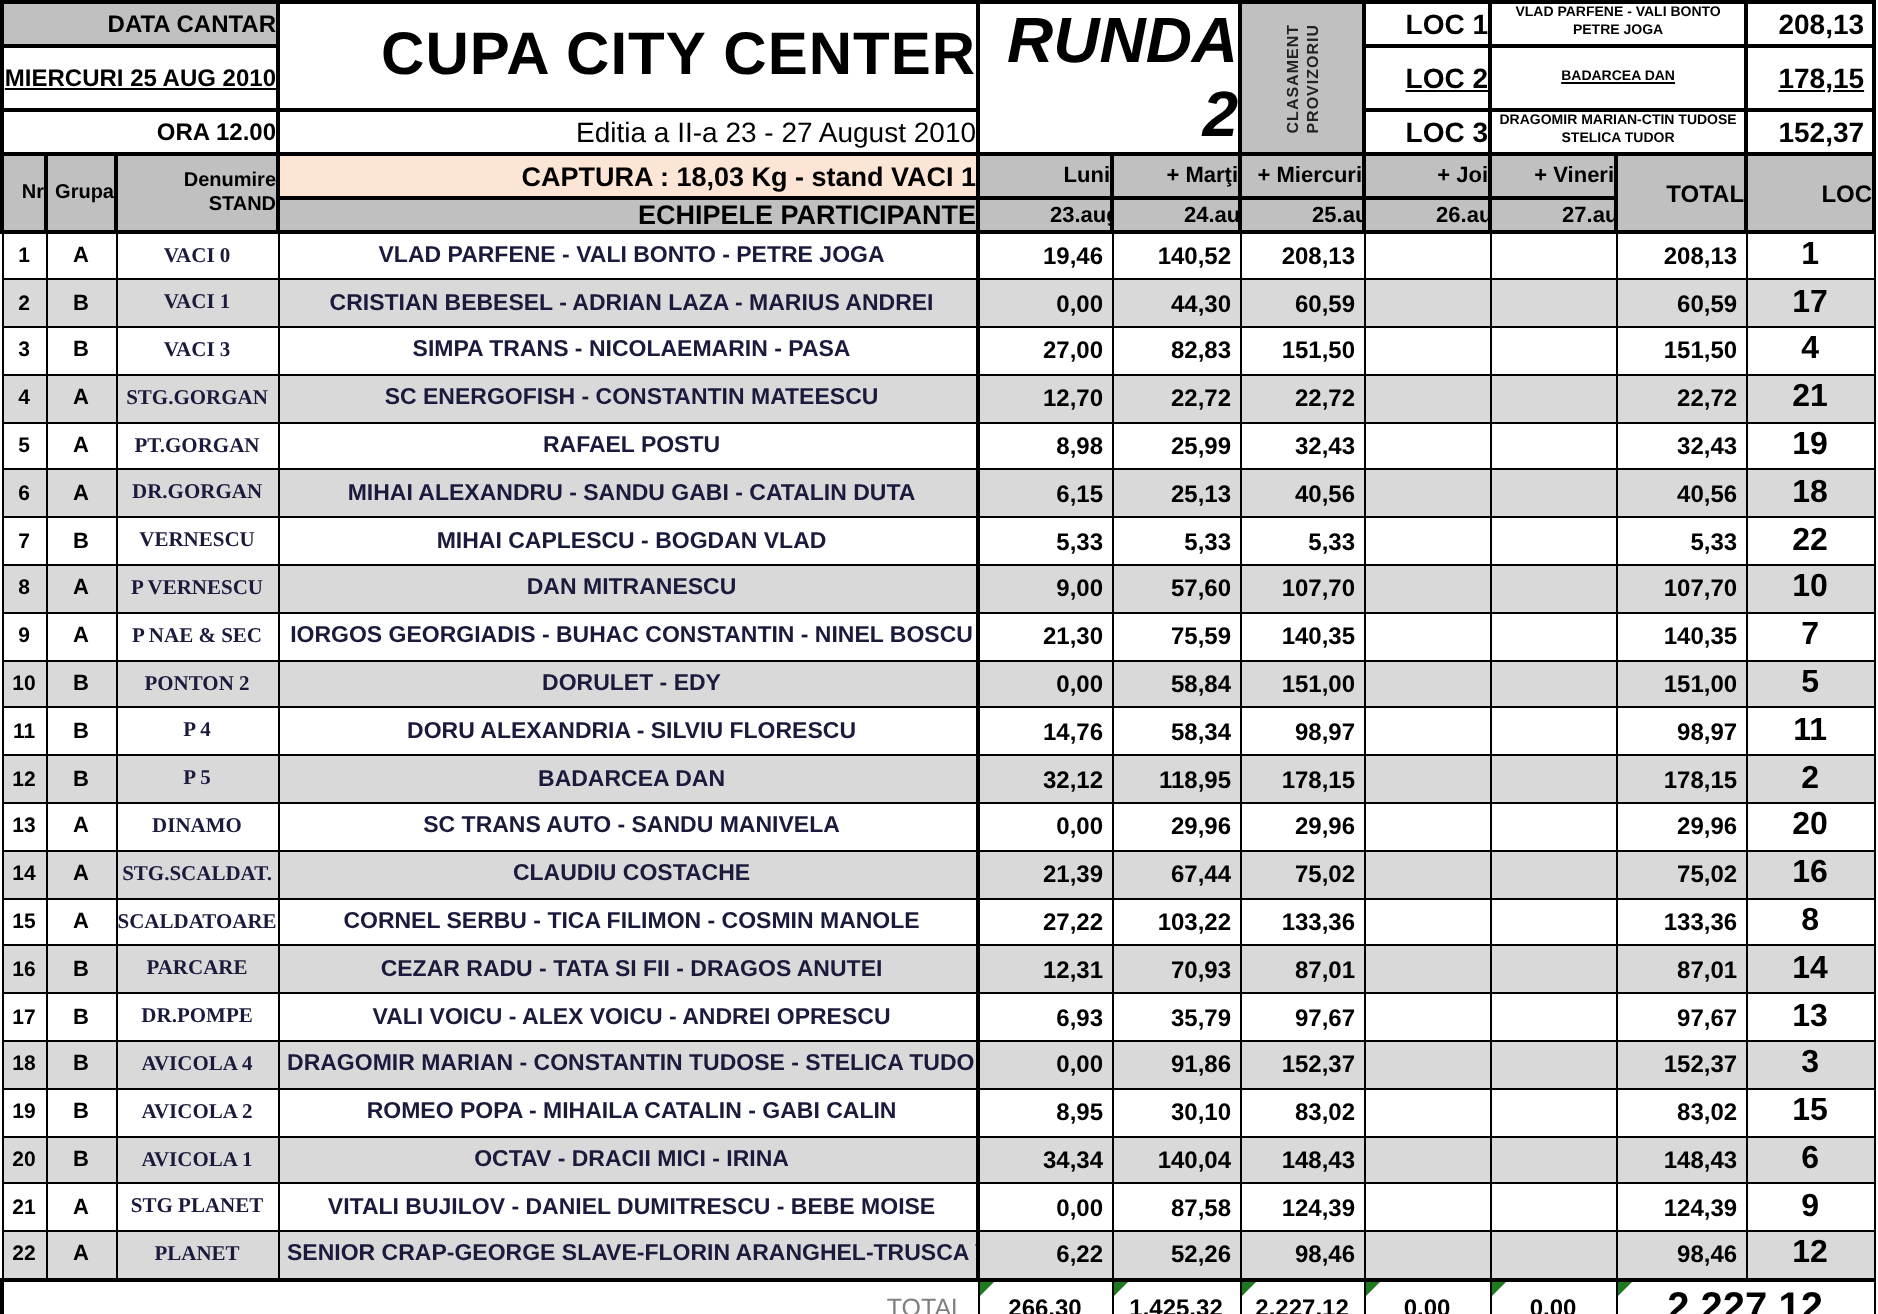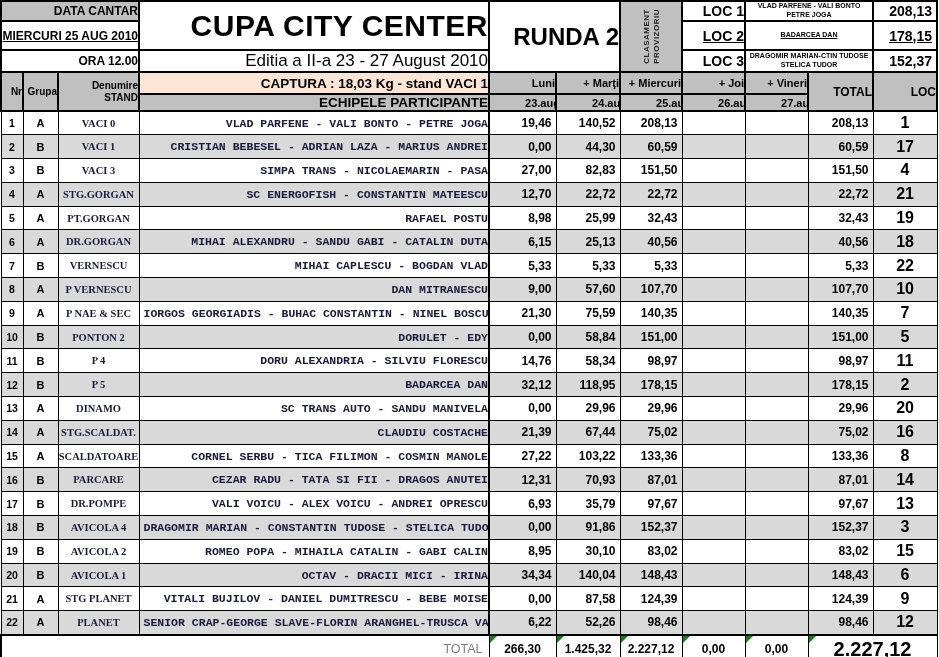--- a/index.html
+++ b/index.html
@@ -17,40 +17,40 @@
   .row-h1 td{height:20px;}
   .row-h2 td{height:29px;text-decoration:underline;}
   .row-h3 td{height:20px;}
   .row-h4 td{height:22px;}
   .row-h5 td{height:16px;padding-left:35px;}
   tbody.data tr td{height:23.8px;}
   .row-total td{height:29px;}
 
   .small-hdr{font-size:12px;font-weight:bold;}
   .title{font-size:30px;font-weight:bold;letter-spacing:.5px;margin-top:43px;}
-  .subtitle{font-size:17px;}
-  .runda{font-size:24px;font-weight:bold;}
+  .subtitle{font-size:14px;}
+  .runda{font-size:32px;font-weight:bold;font-style:italic;}
   .captura{font-size:13.5px;font-weight:bold;}
   .echipele-hdr{font-size:13.5px;font-weight:bold;}
   .colhdr{font-size:11px;font-weight:bold;}
   .nr-hdr{font-size:10px;font-weight:bold;line-height:1.15;}
   .tot-hdr{font-size:12px;font-weight:bold;}
 
   .podium-label{font-size:14px;font-weight:bold;}
   .podium-name{font-size:7px;font-weight:bold;line-height:1.25;text-align:center;}
   .podium-val{font-size:14px;font-weight:bold;}
 
   .vertcell{background:#c0c0c0;}
   .vert{display:flex;justify-content:center;align-items:center;gap:1px;height:100%;}
   .vert span{writing-mode:vertical-rl;transform:rotate(180deg);font-size:8px;font-weight:bold;color:#222;letter-spacing:.5px;}
 
   td.cell-nr{font-size:10.5px;font-weight:bold;text-align:center;}
   td.cell-grupa{font-size:11px;font-weight:bold;text-align:center;}
   td.cell-stand{font-family:"Liberation Serif",serif;font-size:10.5px;font-weight:bold;color:#1a1a3c;text-align:center;white-space:nowrap;}
-  td.cell-team{font-family:Liberation Mono, monospace;font-size:11.5px;font-weight:bold;color:#1a1a3c;text-align:right;padding-left:4px;white-space:nowrap;}
+  td.cell-team{font-family:Liberation Sans, sans-serif;font-size:11.5px;font-weight:bold;color:#1a1a3c;text-align:center;padding-left:4px;white-space:nowrap;}
   td.cell-num{font-size:12px;font-weight:bold;text-align:right;padding-right:4px;white-space:nowrap;}
   td.cell-total{font-size:12px;font-weight:bold;text-align:right;padding-right:4px;}
   td.cell-loc{font-size:16px;font-weight:bold;text-align:center;}
 
   .total-label{font-size:12.5px;color:#808080;text-align:right;padding-right:6px;border-left-width:2px;}
   .tot-num{font-size:12px;font-weight:bold;text-align:center;position:relative;}
   .grand{font-size:20px;font-weight:bold;text-align:center;position:relative;}
   .tri::before{content:"";position:absolute;top:0;left:0;width:0;height:0;
     border-top:7px solid #1f7a1f;border-right:7px solid transparent;}
   .thickt{border-top-width:2px;}

